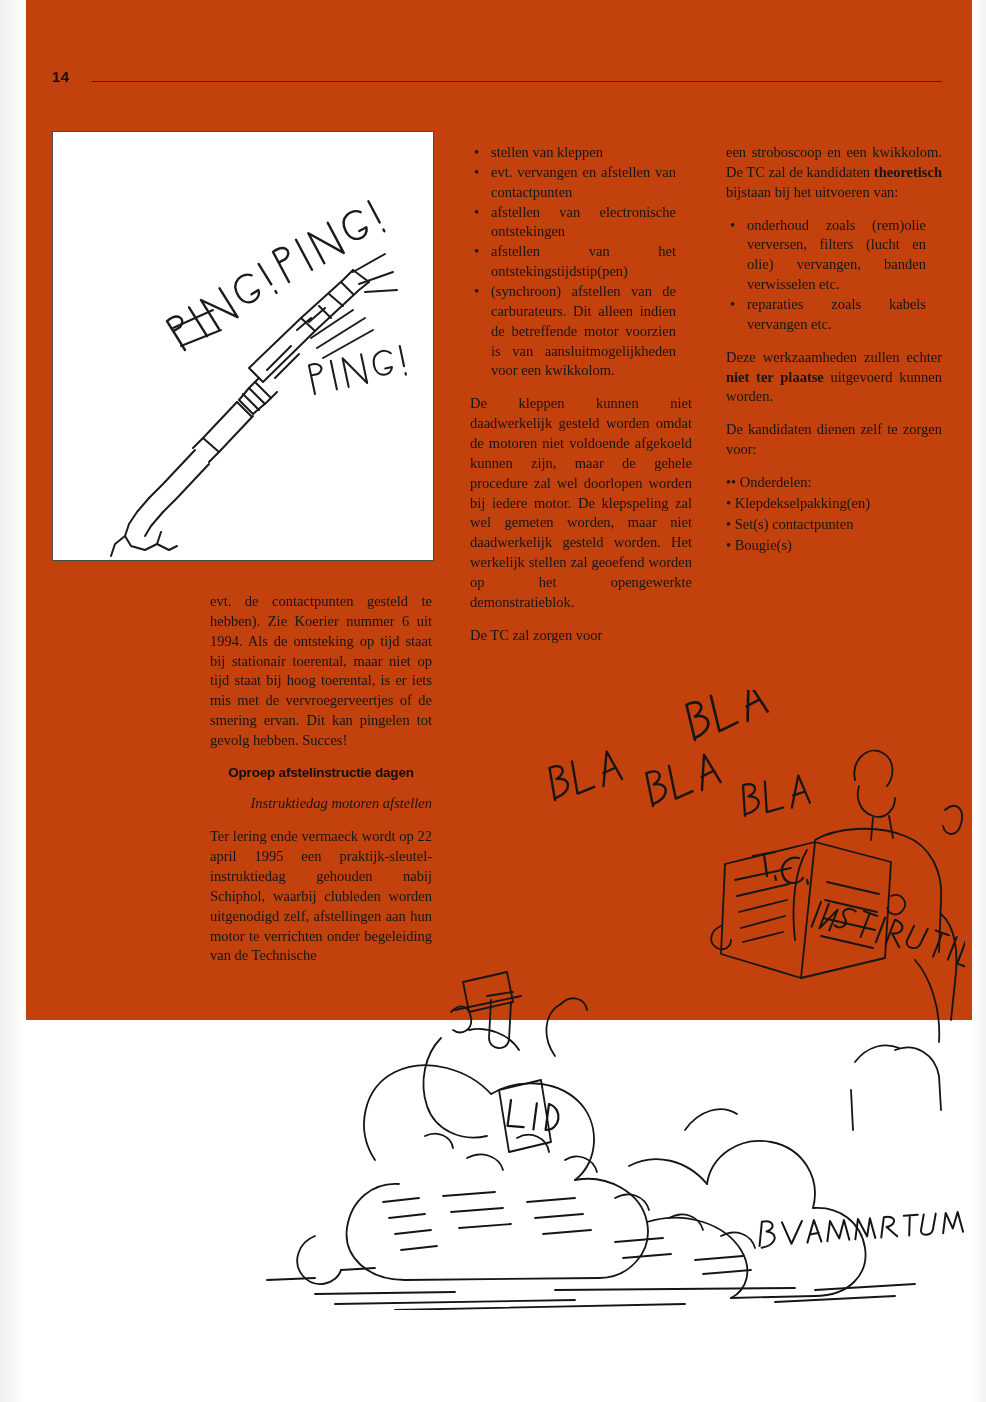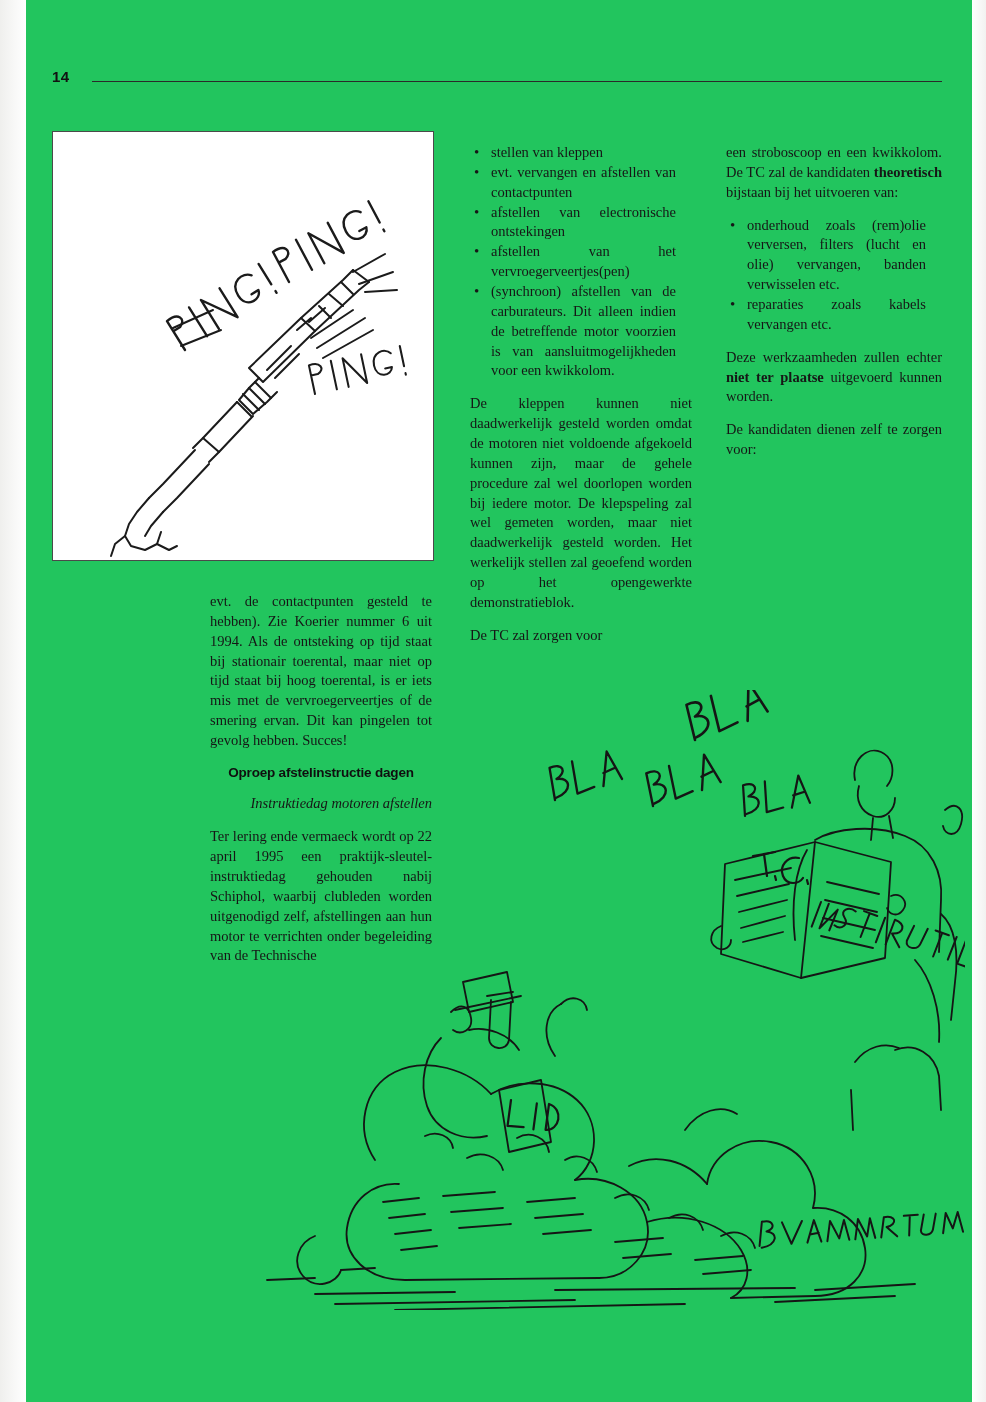--- a/index.html
+++ b/index.html
@@ -12,22 +12,22 @@
     height: 1402px;
     position: relative;
     font-family: "Liberation Serif", serif;
     color: #1a1a1a;
     overflow: hidden;
   }
   .page {
     position: absolute;
     left: 0; top: 0;
     width: 986px;
-    height: 1402px;
-    background: #22c55e;
+    height: 1020px;
+    background: #c2410c;
   }
 
   
   .page-header {
     position: absolute;
     left: 52px;
     top: 68px;
     width: 890px;
     height: 30px;
   }
@@ -245,35 +245,41 @@
     <h3 class="sub-head">Oproep afstelinstructie dagen</h3>
     <p class="italic-head">Instruktiedag motoren afstellen</p>
     <p>Ter lering ende vermaeck wordt op 22 april 1995 een praktijk-sleutel-instruktiedag gehouden nabij Schiphol, waarbij clubleden worden uitgenodigd zelf, afstellingen aan hun motor te verrichten onder begeleiding van de Technische</p>
   </div>
 
   <div class="col col-mid">
     <ul class="bullets">
       <li>stellen van kleppen</li>
       <li>evt. vervangen en afstellen van contactpunten</li>
       <li>afstellen van electronische ontstekingen</li>
-      <li>afstellen van het vervroegerveertjes(pen)</li>
+      <li>afstellen van het ontstekingstijdstip(pen)</li>
       <li>(synchroon) afstellen van de carburateurs. Dit alleen indien de betreffende motor voorzien is van aansluitmogelijkheden voor een kwikkolom.</li>
     </ul>
     <p>De kleppen kunnen niet daadwerkelijk gesteld worden omdat de motoren niet voldoende afgekoeld kunnen zijn, maar de gehele procedure zal wel doorlopen worden bij iedere motor. De klepspeling zal wel gemeten worden, maar niet daadwerkelijk gesteld worden. Het werkelijk stellen zal geoefend worden op het opengewerkte demonstratieblok.</p>
     <p class="tight">De TC zal zorgen voor</p>
   </div>
 
   <div class="col col-right">
     <p><span>een stroboscoop en een kwikkolom. De TC zal de kandidaten </span><b>theoretisch</b><span> bijstaan bij het uitvoeren van:</span></p>
     <ul class="bullets">
       <li>onderhoud zoals (rem)olie verversen, filters (lucht en olie) vervangen, banden verwisselen etc.</li>
       <li>reparaties zoals kabels vervangen etc.</li>
     </ul>
     <p><span>Deze werkzaamheden zullen echter </span><b>niet ter plaatse</b><span> uitgevoerd kunnen worden.</span></p>
     <p>De kandidaten dienen zelf te zorgen voor:</p>
+    <ul class="plainlist">
+      <li>•• Onderdelen:</li>
+      <li>• Klepdekselpakking(en)</li>
+      <li>• Set(s) contactpunten</li>
+      <li>• Bougie(s)</li>
+    </ul>
   </div>
 
   <div class="cartoon2">
     <svg width="710" height="620" viewBox="0 0 710 620" xmlns="http://www.w3.org/2000/svg">
       <g fill="none" stroke="#151515" stroke-width="1.8" stroke-linecap="round" stroke-linejoin="round">
 
         <path d="M600 90 C596 70 612 56 626 62 C640 68 640 86 632 96"></path>
         <path d="M604 96 C600 110 606 122 618 126 C630 130 640 120 640 108"></path>
         <path d="M618 128 L616 150 M634 126 L638 148"></path>
         <path d="M560 150 C580 138 620 134 650 146 C676 156 688 182 686 210 L684 262"></path>

